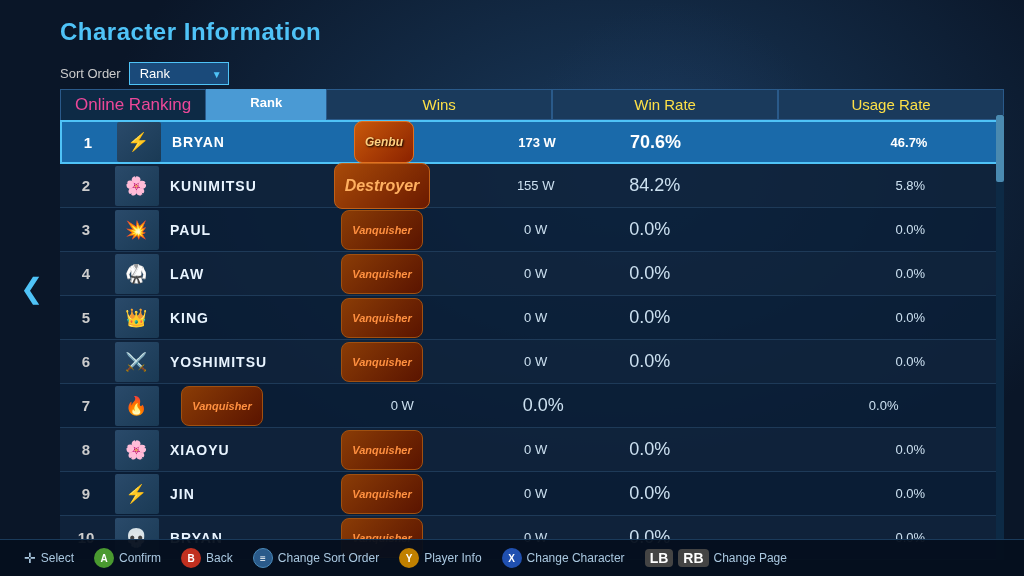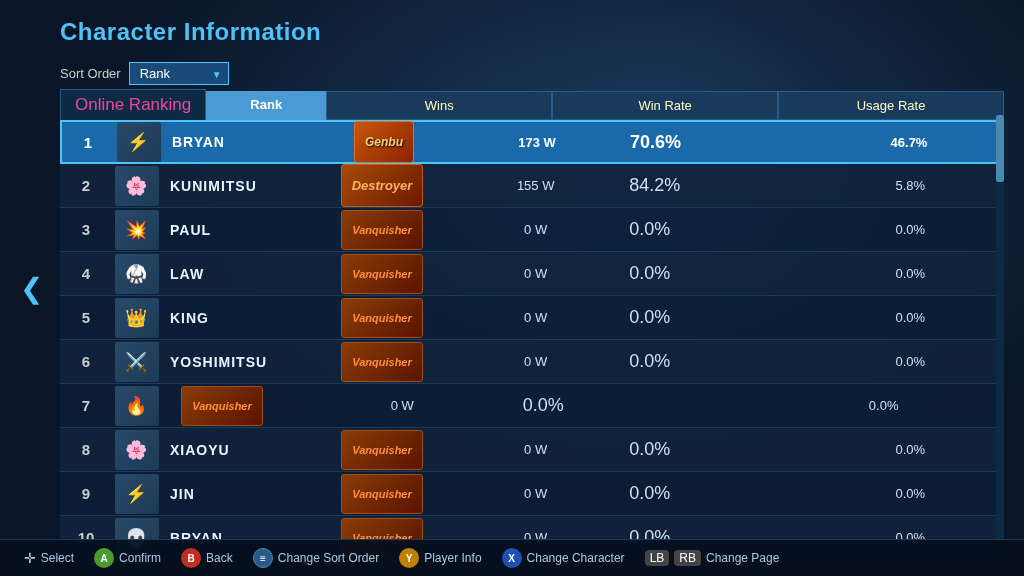--- a/index.html
+++ b/index.html
@@ -85,22 +85,22 @@
       text-align: center;
       padding: 6px 0;
       width: 120px;
     }
 
     .col-wins-header,
     .col-winrate-header,
     .col-usagerate-header {
       background: #1a3a5c;
       border: 1px solid #2a5a8a;
-      color: #fef9c3;
-      font-size: 13px;
+      color: #fde047;
+      font-size: 15px;
       text-align: center;
       padding: 6px 0;
       flex: 1;
     }
 
     .data-row {
       display: flex;
       align-items: center;
       border-bottom: 1px solid #1e3a58;
       height: 44px;
@@ -168,40 +168,40 @@
     .cell-rank-badge {
       width: 120px;
       display: flex;
       align-items: center;
       justify-content: center;
     }
 
     .rank-badge {
       display: inline-block;
       padding: 13px 10px;
-      border-radius: 3px;
+      border-radius: 8px;
       font-size: 11px;
       font-weight: bold;
       font-style: italic;
       position: relative;
     }
 
     .rank-genbu {
       background: linear-gradient(135deg, #c8580a, #8b2200);
       color: #ffd080;
       border: 1px solid #e07020;
       font-size: 12px;
       text-shadow: 1px 1px 2px #000;
     }
 
     .rank-destroyer {
       background: linear-gradient(135deg, #a84a08, #6b1a00);
       color: #ffb060;
       border: 1px solid #c06018;
-      font-size: 13px;
+      font-size: 16px;
     }
 
     .rank-vanquisher {
       background: linear-gradient(135deg, #8a3c06, #5a1400);
       color: #ff9040;
       border: 1px solid #a05010;
       font-size: 11px;
       font-style: italic;
     }
 
@@ -294,22 +294,22 @@
     .btn-b { background: #c03020; color: #fff; }
     .btn-e { background: #2a5a8a; color: #fff; border: 1px solid #4a8aba; }
     .btn-y { background: #c08000; color: #fff; }
     .btn-x { background: #2050b0; color: #fff; }
 
     .btn-lb, .btn-rb {
       background: #444;
       color: #fff;
       border-radius: 4px;
       padding: 1px 5px;
-      font-size: 12px;
-      font-weight: normal;
+      font-size: 14px;
+      font-weight: bold;
     }
 
     .scroll-bar {
       position: absolute;
       right: 0;
       top: 26px;
       width: 8px;
       height: calc(100% - 26px);
       background: #0d2a45;
     }

